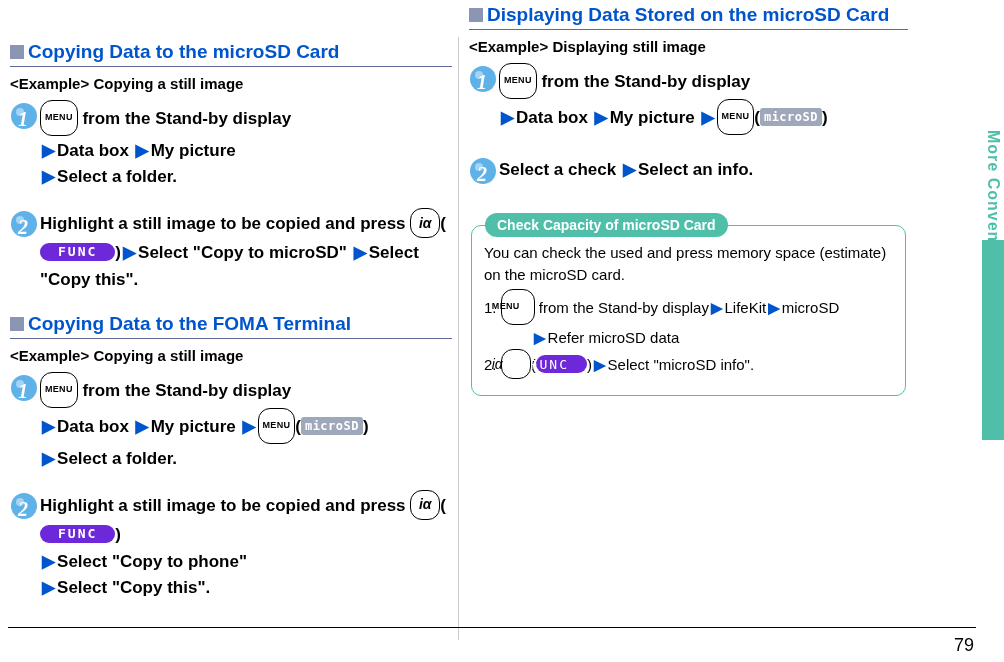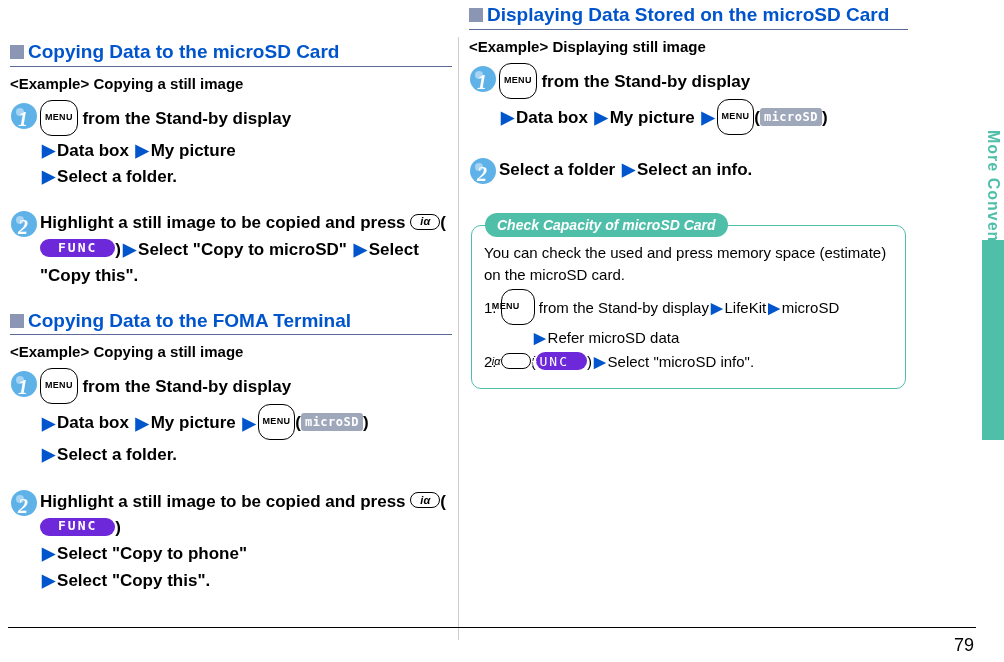--- a/index.html
+++ b/index.html
@@ -98,22 +98,22 @@
     position: relative;
     top: -2px;
   }
   .key-i {
     display: inline-flex;
     align-items: center;
     justify-content: center;
     vertical-align: middle;
     border: 1.5px solid #000;
     border-radius: 12px;
-    font-size: 11px;
-    height: 16px;
+    font-size: 14px;
+    height: 30px;
     width: 30px;
     background: #fff;
     position: relative;
     top: -2px;
     font-style: italic;
   }
   .badge-func {
     display: inline-flex;
     align-items: center;
     justify-content: center;
@@ -156,21 +156,20 @@
   .callout-title {
     position: absolute;
     top: -12px; left: 16px;
     background: #4fbfa9;
     color: #fff;
     font-weight: bold;
     font-size: 14px;
     padding: 4px 12px;
     border-radius: 12px;
     z-index: 2;
-    font-style: italic;
   }
   .callout {
     border: 1.5px solid #4fbfa9;
     border-radius: 10px;
     padding: 16px 12px 12px 12px;
     font-size: 15px;
     line-height: 1.5;
   }
   .callout ol { list-style:none; padding-left:0; margin-top:4px;}
   .callout li { padding-left: 24px; text-indent: -24px; margin:2px 0;}
@@ -327,21 +326,21 @@
 
     <div class="step">
       <div class="step-num">
         <svg width="28" height="28">
             <circle cx="14" cy="14" r="13" fill="#5fb2e8"></circle>
             <circle cx="10" cy="10" r="4" fill="#a6d4f2"></circle>
           </svg>
         <span class="n">2</span>
       </div>
       <div class="step-body">
-        <span>Select a folder</span>
+        <span>Select a check</span>
         <span class="arrow">▶</span><span>Select an info.</span>
       </div>
     </div>
 
     <div class="callout-wrap">
       <div class="callout-title">Check Capacity of microSD Card</div>
       <div class="callout">
         <div>You can check the used and press memory space (estimate) on the microSD card.</div>
         <ol>
           <li>

